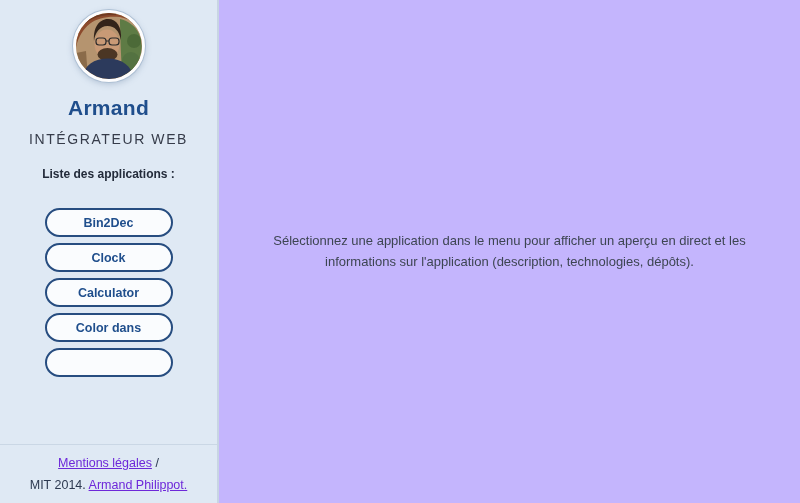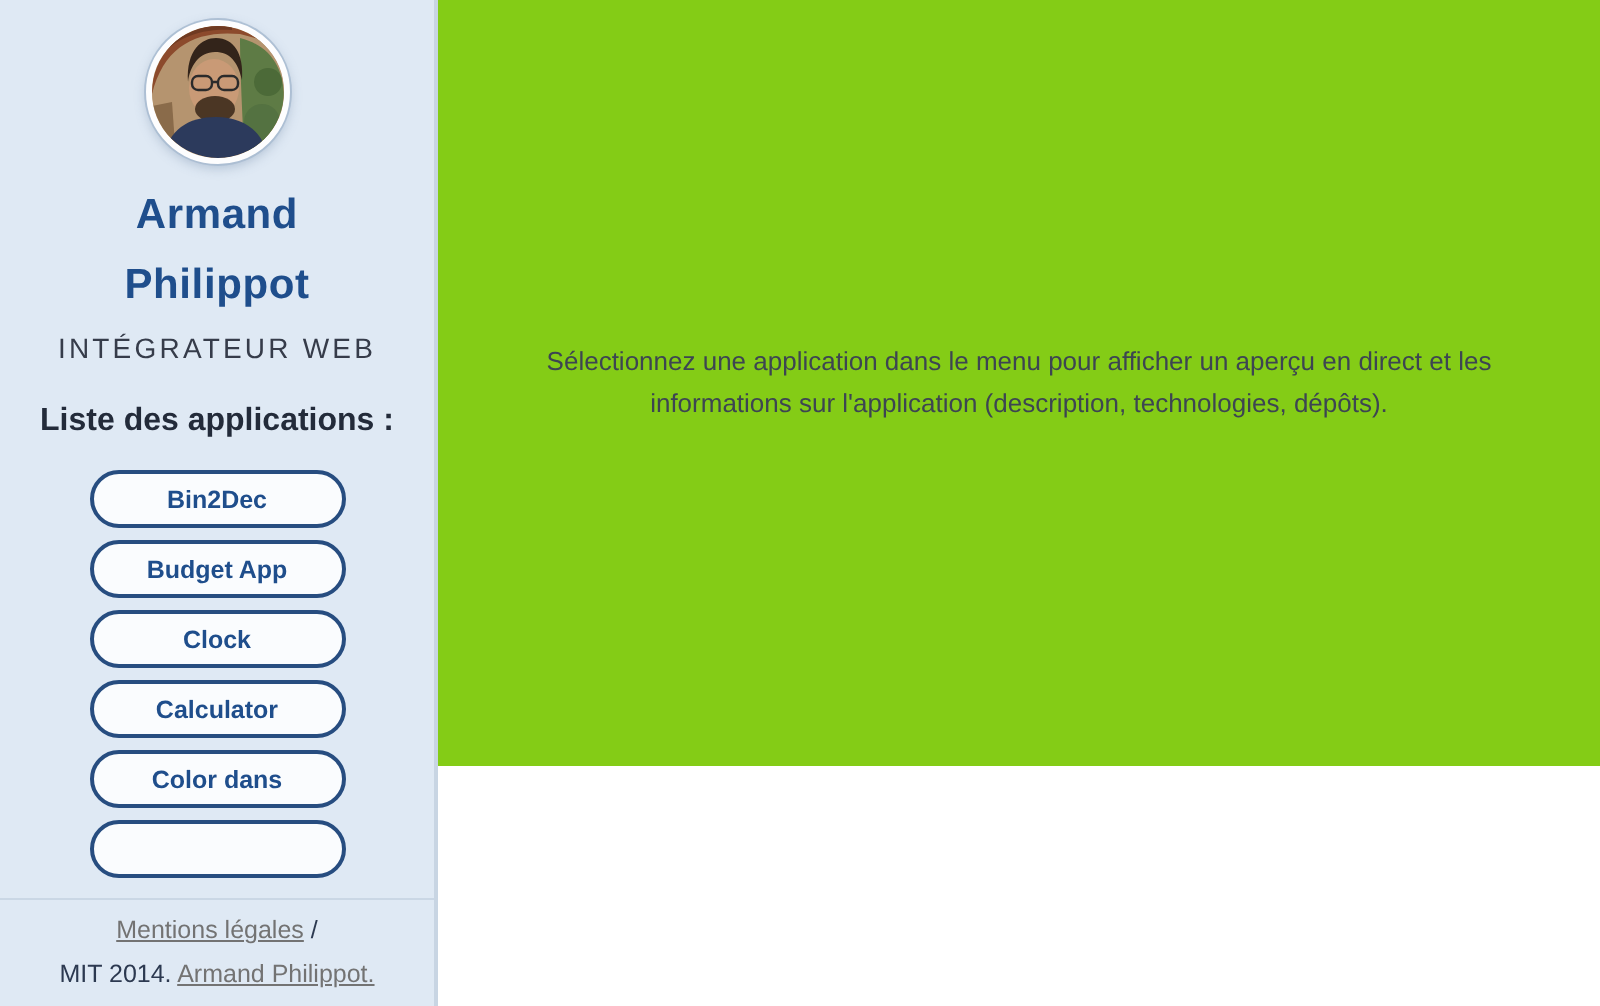--- a/index.html
+++ b/index.html
@@ -4,21 +4,21 @@
 <style>
   * { box-sizing: border-box; }
   html, body { margin: 0; padding: 0; }
   body {
     width: 800px; height: 503px;
     font-family: "Liberation Sans", sans-serif;
     overflow: hidden;
   }
   .app {
     display: flex;
-    width: 800px; height: 383px;
+    width: 800px; height: 503px;
     background: #f1f4f9;
   }
 
   
   .sidebar {
     width: 219px; height: 503px;
     flex: 0 0 219px;
     background: #dfe9f4;
     border-right: 2px solid #c8d5e3;
     display: flex;
@@ -47,22 +47,22 @@
   }
   .profile-name span { display: block; }
   .job-title {
     margin: 6px 0 0;
     font-size: 14px;
     letter-spacing: 1.6px;
     color: #363c4a;
     text-align: center;
   }
   .apps-label {
-    margin: 20px 0 0;
-    font-size: 16px;
+    margin: 20px 0 12px;
+    font-size: 12px;
     font-weight: bold;
     color: #232b3a;
     text-align: center;
   }
   .apps-nav {
     margin-top: 11px;
     height: 218px;
     overflow: hidden;
     flex: 0 0 auto;
   }
@@ -99,30 +99,30 @@
     display: flex;
     flex-direction: column;
     align-items: center;
     justify-content: center;
     gap: 7px;
     font-size: 12.5px;
     color: #2c3950;
     text-align: center;
   }
   .sidebar-footer a {
-    color: #737373;
+    color: #6d28d9;
     text-decoration: underline;
     cursor: pointer;
   }
   .footer-line { line-height: 15px; }
 
   
   .main {
     flex: 1 1 auto;
-    background: #84cc16;
+    background: #c4b5fd;
     display: flex;
     align-items: center;
     justify-content: center;
   }
   .placeholder-message {
     max-width: 480px;
     margin: 0;
     text-align: center;
     font-size: 13px;
     line-height: 1.6;
@@ -159,34 +159,30 @@
             <rect x="33" y="25" width="10" height="7" rx="3"></rect>
             <path d="M30,28 L33,28"></path>
           </g>
           <path d="M6,66 C8,52 18,45.5 32,45.5 C46,45.5 56,53 58,66 Z" fill="#2c3a5c"></path>
         </g>
       </svg>
     </div>
 
     <h1 class="profile-name">
       <span>Armand</span>
-      <span>Philippot</span>
     </h1>
 
     <p class="job-title">INTÉGRATEUR WEB</p>
 
     <p class="apps-label">Liste des applications :</p>
 
     <nav class="apps-nav">
       <ul class="apps-list">
         <li>
             <button class="app-btn">Bin2Dec</button>
-          </li>
-        <li>
-            <button class="app-btn">Budget App</button>
           </li>
         <li>
             <button class="app-btn">Clock</button>
           </li>
         <li>
             <button class="app-btn">Calculator</button>
           </li>
         <li>
             <button class="app-btn">Color dans</button>
           </li>

